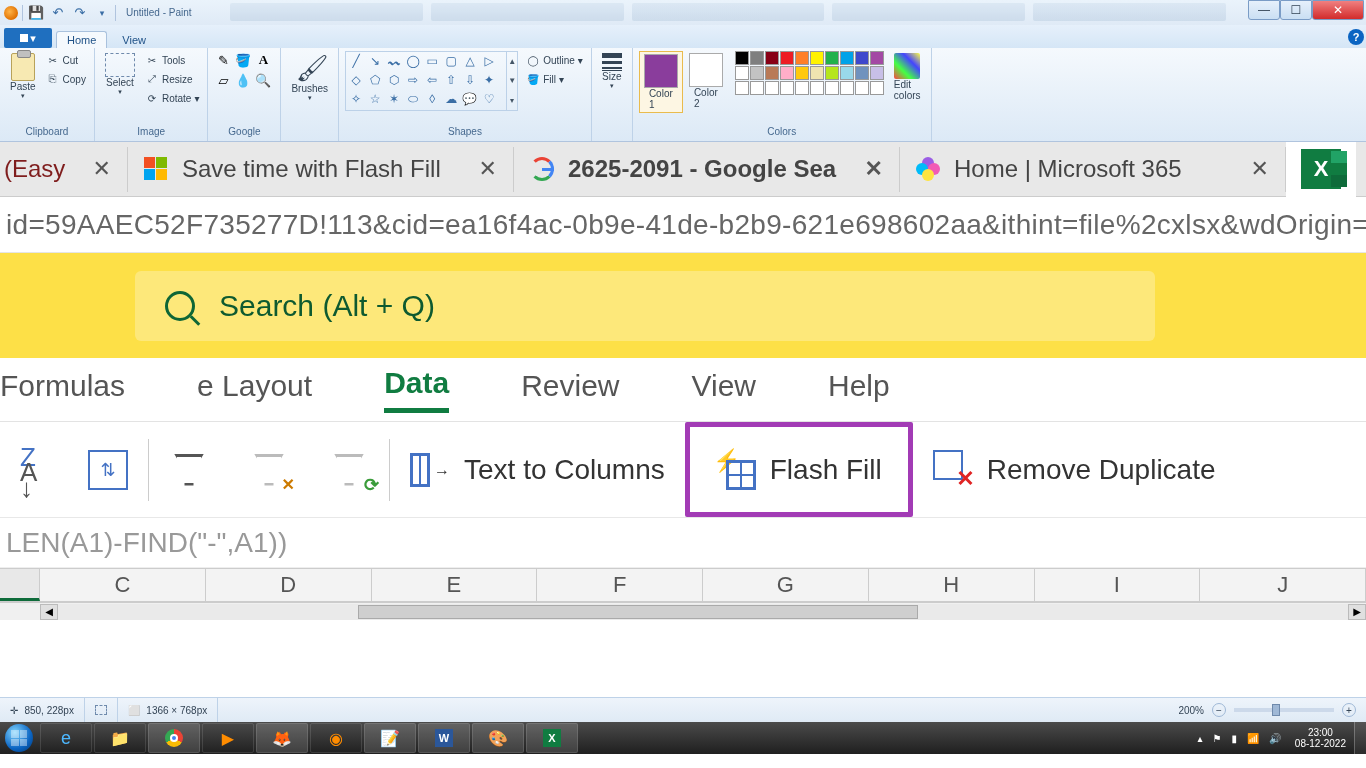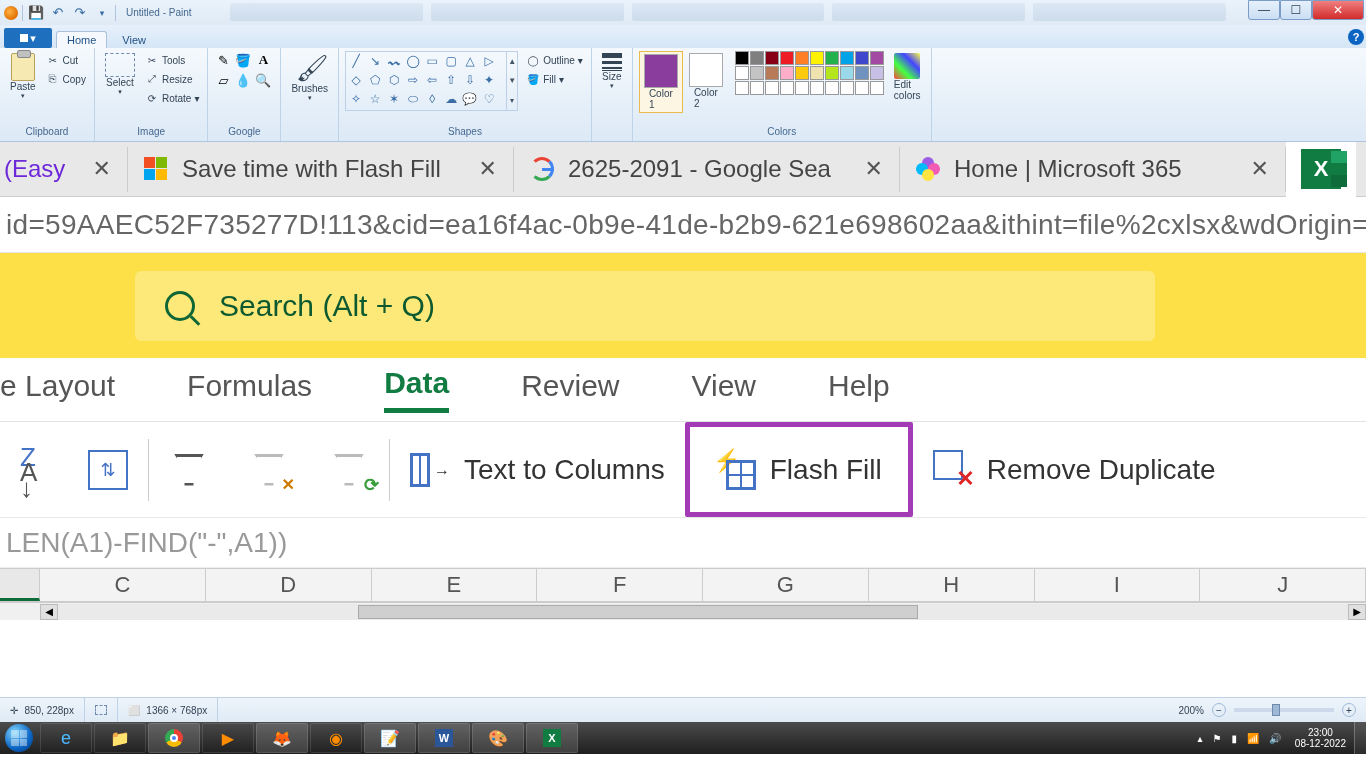--- a/index.html
+++ b/index.html
@@ -362,34 +362,34 @@
       </div>
     </div>
     <div class="group-label">Colors</div>
   </div>
 </div>
 
 <div class="canvas-area">
 
   <div class="btabs">
     <div class="btab" style="width:128px;padding-left:4px;">
-      <span style="color:#6d28d9;">(Easy</span>
+      <span style="color:#7f1d1d;">(Easy</span>
       <span class="tx" style="color:#555;margin-left:auto;">✕</span>
     </div>
     <div class="btab" style="width:386px;">
       <span class="fav ms4">
           <div style="background:#f25022;"></div>
           <div style="background:#7fba00;"></div>
           <div style="background:#00a4ef;"></div>
           <div style="background:#ffb900;"></div>
         </span>
       <span>Save time with Flash Fill</span>
       <span class="tx" style="color:#555;margin-left:auto;">✕</span>
     </div>
-    <div class="btab" style="width:386px;">
+    <div class="btab" style="width:386px;font-weight:bold;">
       <span class="fav google-ic"></span>
       <span>2625-2091 - Google Sea</span>
       <span class="tx" style="color:#555;margin-left:auto;">✕</span>
     </div>
     <div class="btab" style="width:386px;text-align:center;">
       <span class="fav copilot-ic">
         <span style="background:#9b5de5;top:0;left:6px;"></span>
           <span style="background:#00bbf9;top:6px;left:0;"></span>
         <span style="background:#f15bb5;top:6px;right:0;"></span>
           <span style="background:#fee440;bottom:0;left:6px;"></span>
@@ -407,22 +407,22 @@
   </div>
 
   <div class="excel-green">
     <div class="searchbox">
       <span class="mag"></span>
       <span class="ph">Search (Alt + Q)</span>
     </div>
   </div>
 
   <div class="excel-tabs">
+    <div class="etab">Formulas</div>
     <div class="etab first">e Layout</div>
-    <div class="etab">Formulas</div>
     <div class="etab active">Data</div>
     <div class="etab">Review</div>
     <div class="etab">View</div>
     <div class="etab">Help</div>
   </div>
 
   <div class="excel-tools">
     <div class="tool-slot">
         <div class="sort-ic">
           <span>Z</span>

